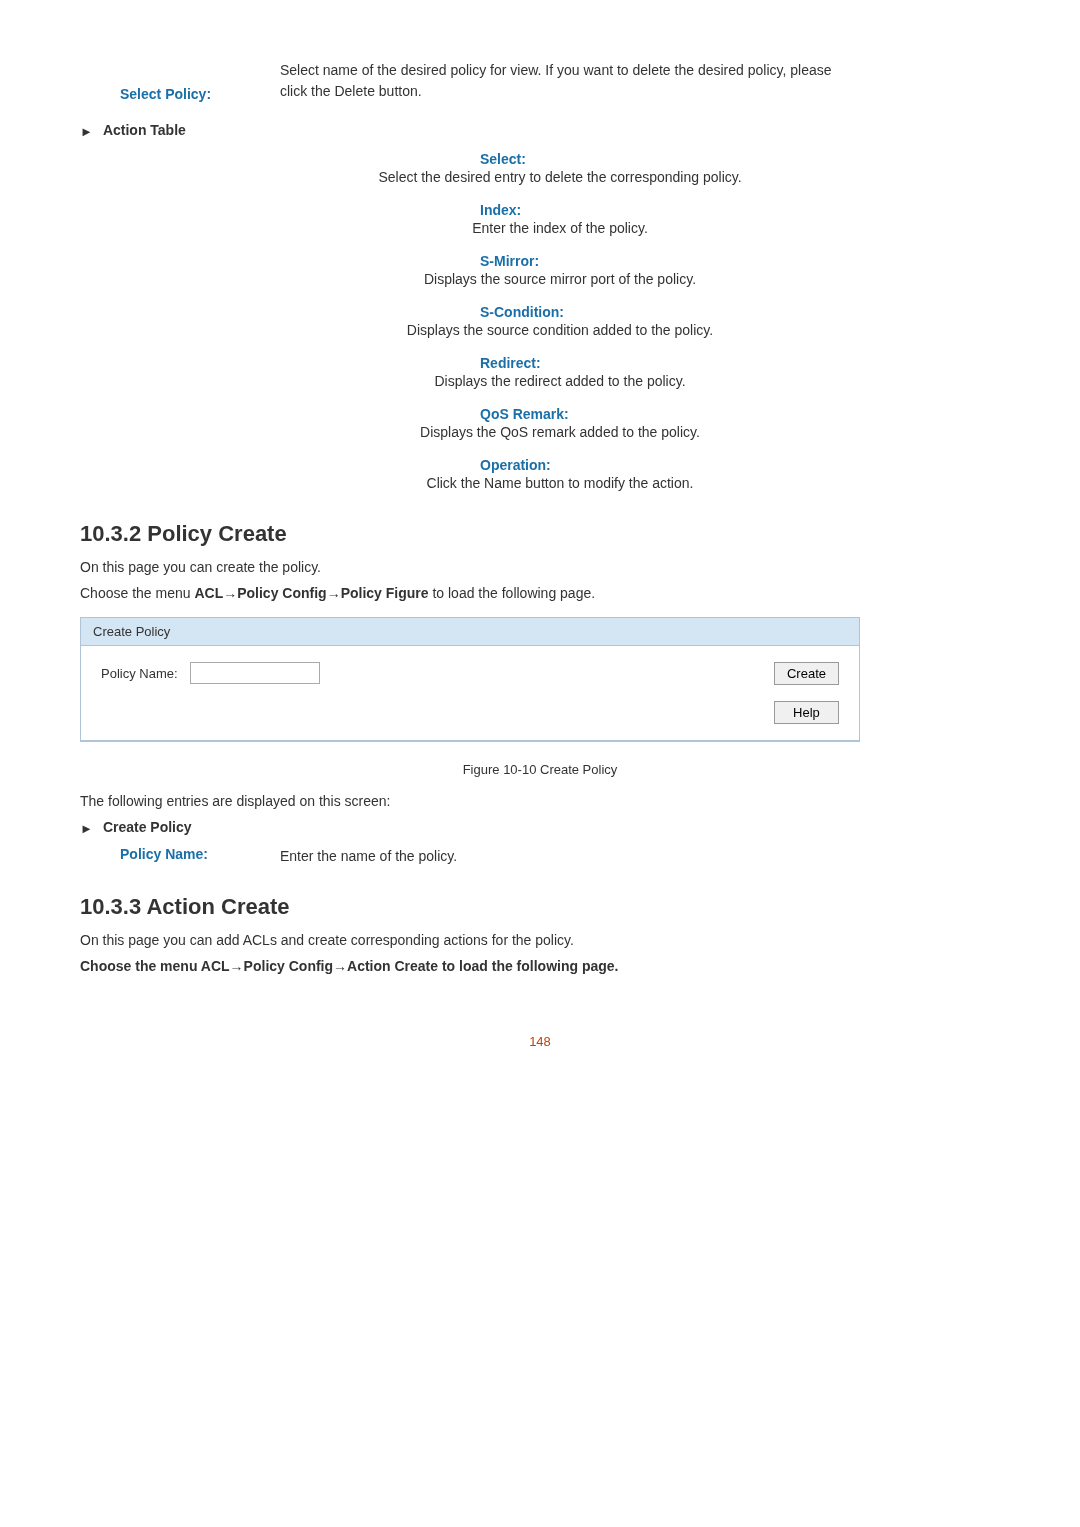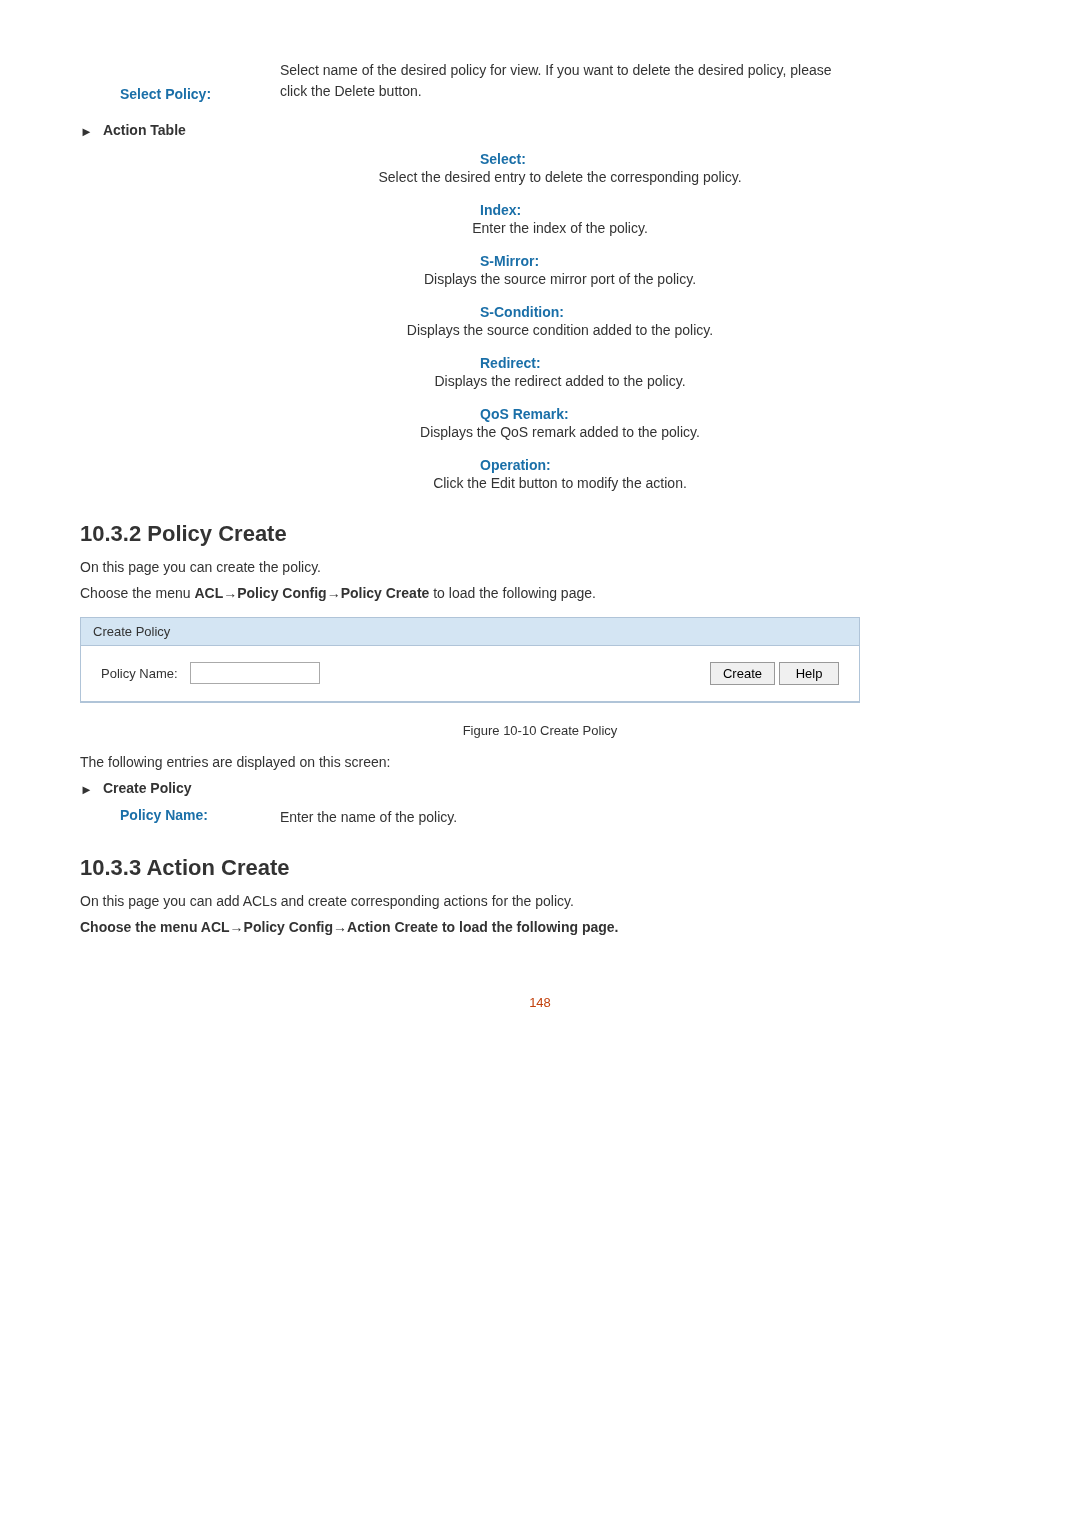--- a/index.html
+++ b/index.html
@@ -139,21 +139,22 @@
     .widget-input {
       border: 1px solid #aaa;
       height: 22px;
       width: 130px;
       font-size: 13px;
       padding: 2px 4px;
     }
 
     .widget-buttons {
       display: flex;
-      gap: 4px;
+      flex-direction: column;
+      gap: 16px;
     }
 
     .widget-btn {
       border: 1px solid #999;
       background: #f0f0f0;
       font-size: 13px;
       padding: 3px 12px;
       cursor: pointer;
       min-width: 60px;
       text-align: center;
@@ -270,30 +271,30 @@
     <div class="field-desc">Displays the redirect added to the policy.</div>
   </div>
 
   <div class="field-row">
     <div class="field-label">QoS Remark:</div>
     <div class="field-desc">Displays the QoS remark added to the policy.</div>
   </div>
 
   <div class="field-row">
     <div class="field-label">Operation:</div>
-    <div class="field-desc">Click the Edit button to modify the action.</div>
+    <div class="field-desc">Click the Name button to modify the action.</div>
   </div>
 </div>
 
 <h2>10.3.2  Policy Create</h2>
 
 <p class="intro-text">On this page you can create the policy.</p>
 
 <p class="menu-path">
-  Choose the menu <strong>ACL→Policy Config→Policy Create</strong> to load the following page.
+  Choose the menu <strong>ACL→Policy Config→Policy Figure</strong> to load the following page.
 </p>
 
 <div class="widget-box">
   <div class="widget-header">Create Policy</div>
   <div class="widget-body">
     <div class="widget-form-row">
       <label class="widget-form-label">Policy Name:</label>
       <input class="widget-input" type="text" style="">
     </div>
     <div class="widget-buttons">

